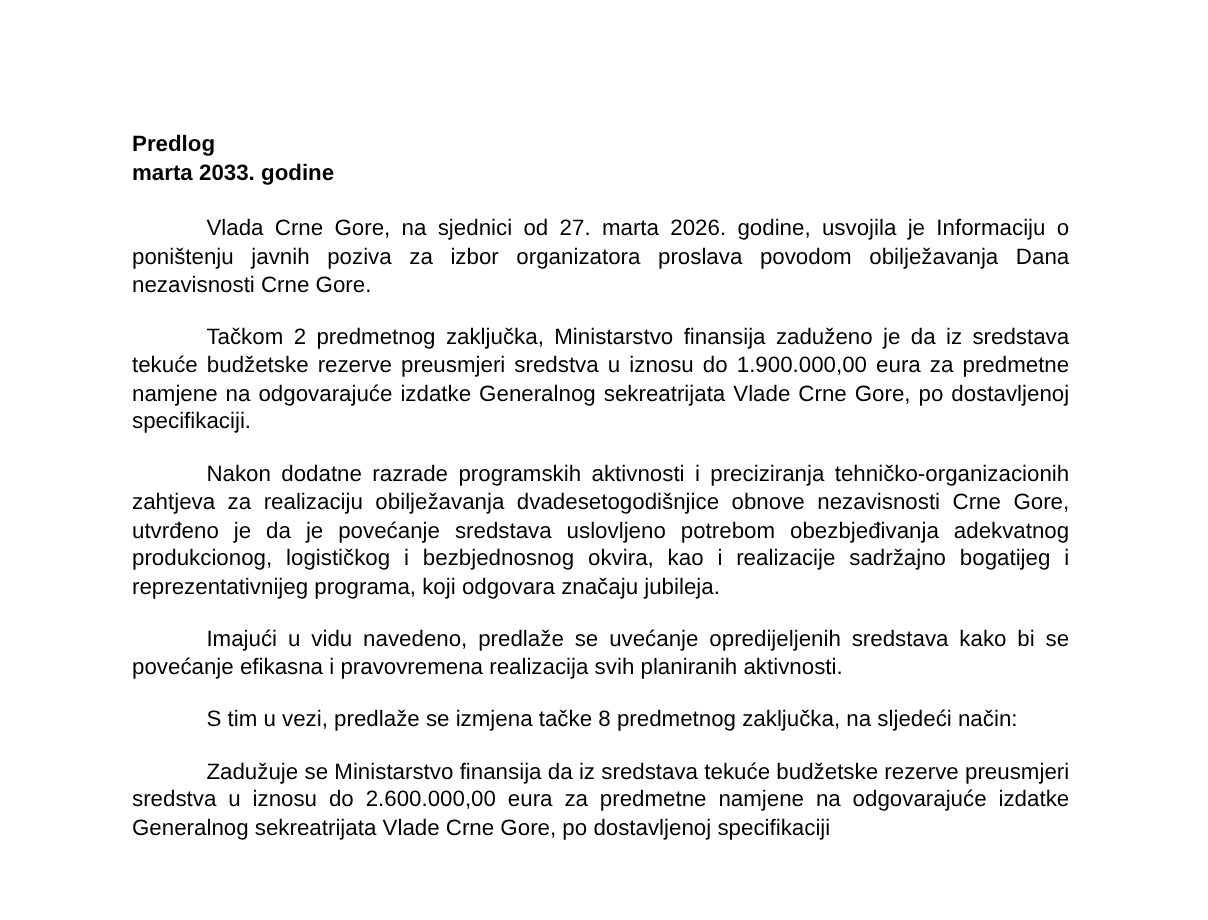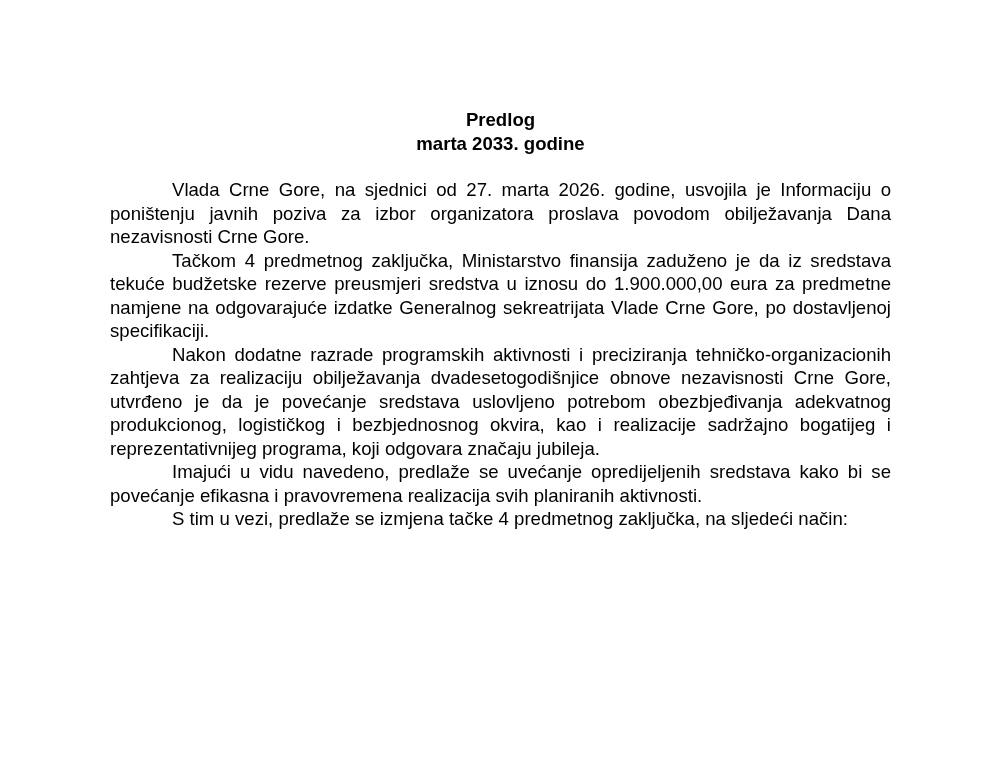--- a/index.html
+++ b/index.html
@@ -15,51 +15,52 @@
       font-family: "Liberation Sans", sans-serif;
       color: #000000;
     }
     .page {
       position: absolute;
       left: 110px;
       top: 108px;
       width: 781px;
     }
     .title-block {
-      text-align: center;
       font-weight: bold;
       font-size: 18.6px;
       line-height: 23.5px;
     }
     .title-block div {
       margin: 0;
     }
     .body-text {
       margin-top: 23px;
       font-size: 18.6px;
       line-height: 23.5px;
     }
     .body-text p {
       margin: 0;
       text-align: justify;
       text-indent: 62px;
     }
     .body-text p.last-line-left {
       text-align-last: left;
+      margin-top: 20px;
     }
   </style>
 </head>
 <body>
 
 <div class="page">
   <div class="title-block">
     <div>Predlog</div>
     <div>marta 2033. godine</div>
   </div>
 
   <div class="body-text">
     <p class="last-line-left">Vlada Crne Gore, na sjednici od 27. marta 2026. godine, usvojila je  Informaciju o poništenju javnih poziva za izbor organizatora proslava povodom obilježavanja Dana nezavisnosti Crne Gore.</p>
-    <p class="last-line-left">Tačkom 4 predmetnog zaključka, Ministarstvo finansija zaduženo je da iz sredstava tekuće budžetske rezerve preusmjeri sredstva u iznosu do  1.900.000,00 eura za predmetne namjene na odgovarajuće izdatke Generalnog sekreatrijata Vlade Crne Gore, po dostavljenoj specifikaciji.</p>
+    <p class="last-line-left">Tačkom 2 predmetnog zaključka, Ministarstvo finansija zaduženo je da iz sredstava tekuće budžetske rezerve preusmjeri sredstva u iznosu do  1.900.000,00 eura za predmetne namjene na odgovarajuće izdatke Generalnog sekreatrijata Vlade Crne Gore, po dostavljenoj specifikaciji.</p>
     <p class="last-line-left">Nakon dodatne razrade programskih aktivnosti i preciziranja tehničko-organizacionih zahtjeva za realizaciju obilježavanja dvadesetogodišnjice obnove nezavisnosti Crne Gore, utvrđeno je da je povećanje sredstava uslovljeno potrebom obezbjeđivanja adekvatnog produkcionog, logističkog i bezbjednosnog okvira, kao i realizacije sadržajno bogatijeg i reprezentativnijeg programa, koji odgovara značaju jubileja.</p>
     <p class="last-line-left">Imajući u vidu navedeno, predlaže se uvećanje opredijeljenih sredstava kako bi se povećanje efikasna i pravovremena realizacija svih planiranih aktivnosti.</p>
-    <p class="last-line-left">S tim u vezi, predlaže se izmjena tačke 4 predmetnog zaključka, na sljedeći način:</p>
+    <p class="last-line-left">S tim u vezi, predlaže se izmjena tačke 8 predmetnog zaključka, na sljedeći način:</p>
+    <p class="last-line-left">Zadužuje se Ministarstvo finansija da iz sredstava tekuće budžetske rezerve preusmjeri sredstva u iznosu do 2.600.000,00 eura za predmetne namjene na odgovarajuće izdatke Generalnog sekreatrijata Vlade Crne Gore, po dostavljenoj specifikaciji</p>
   </div>
 </div>
 
 </body></html>

